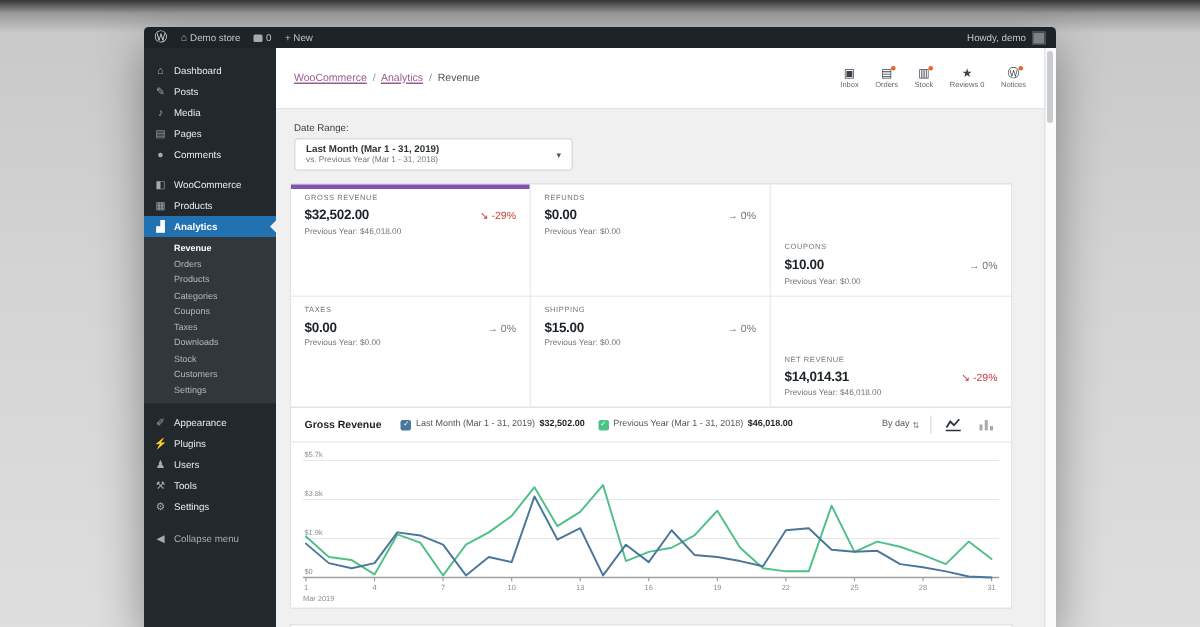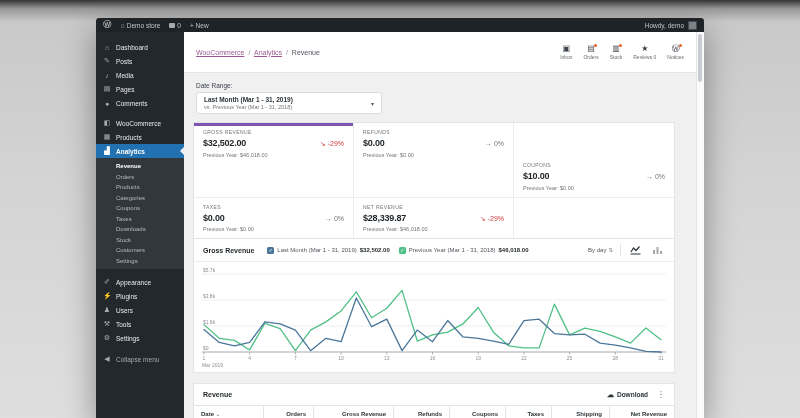--- a/index.html
+++ b/index.html
@@ -278,23 +278,31 @@
             </div>
             <div class="card">
               <div class="card-label">TAXES</div>
               <div class="card-main">
                 <span class="card-value">$0.00</span>
                 <span class="card-change"><span>→</span> <span>0%</span></span>
               </div>
               <div class="card-prev">Previous Year: $0.00</div>
             </div>
             <div class="card">
+              <div class="card-label">SHIPPING</div>
+              <div class="card-main">
+                <span class="card-value">$15.00</span>
+                <span class="card-change"><span>→</span> <span>0%</span></span>
+              </div>
+              <div class="card-prev">Previous Year: $0.00</div>
+            </div>
+            <div class="card">
               <div class="card-label">NET REVENUE</div>
               <div class="card-main">
-                <span class="card-value">$28,339.87</span>
+                <span class="card-value">$14,014.31</span>
                 <span class="card-change down"><span>↘</span> <span>-29%</span></span>
               </div>
               <div class="card-prev">Previous Year: $46,018.00</div>
             </div>
           </div>
 
           <div class="panel chart-panel">
             <div class="chart-head">
               <span class="chart-title">Gross Revenue</span>
               <span class="legend-item">

